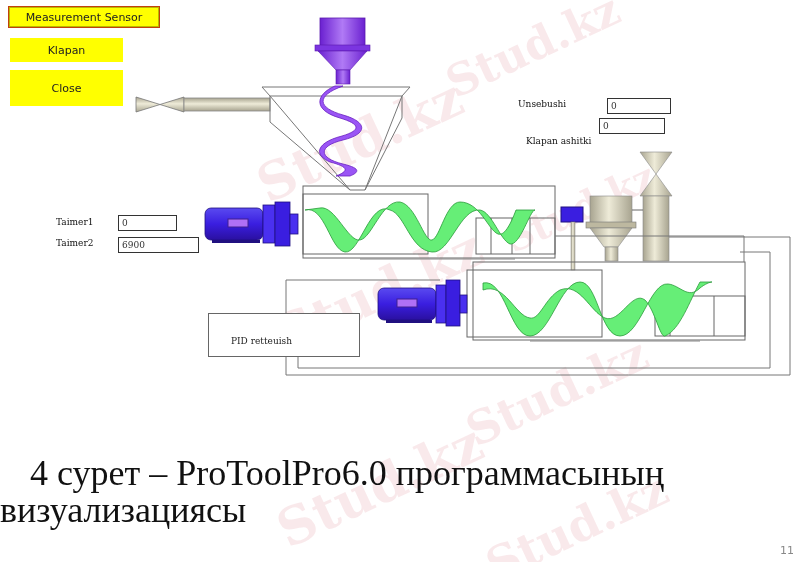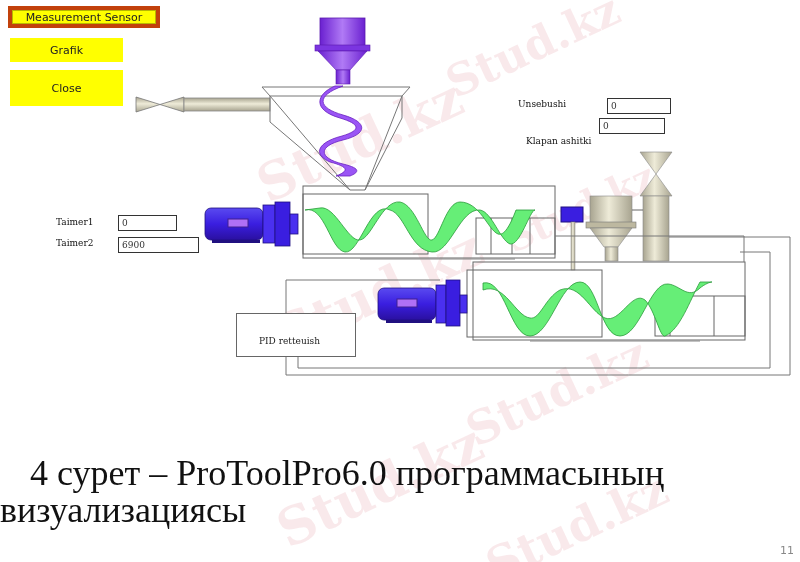--- a/index.html
+++ b/index.html
@@ -1,19 +1,19 @@
 <!DOCTYPE html>
 <html><head>
 <meta charset="utf-8">
 <style>
   html, body { margin:0; padding:0; }
   body { width:800px; height:562px; position:relative; overflow:hidden; background:#ffffff; font-family:"DejaVu Sans", sans-serif; }
   .abs { position:absolute; }
   .ybtn { position:absolute; background:#ffff00; color:#222; font-family:"DejaVu Sans", sans-serif; font-size:11px; text-align:center; box-sizing:border-box; cursor:pointer; border:none; padding:0; }
-  .ybtn.sel { border:4px solid #c2410c; box-shadow: inset 0 0 0 1px #b8b800; }
+  .ybtn.sel { border:1px solid #c2410c; box-shadow: inset 0 0 0 1px #b8b800; }
   .lbl { position:absolute; font-family:"DejaVu Serif", serif; font-size:9px; color:#111; white-space:nowrap;text-align:right; }
   .fld { position:absolute; height:16px; border:1px solid #333; background:#fff; box-sizing:border-box; font-family:"DejaVu Serif", serif; font-size:9px; color:#333; padding:0 0 0 3px; line-height:14px; }
   .caption { position:absolute; font-family:"Liberation Serif", serif; font-size:36px; color:#111; white-space:nowrap;margin-top:12px; }
   .pagenum { position:absolute; font-family:"DejaVu Sans", sans-serif; font-size:11px; color:#888; }
   .wm { position:absolute; font-family:"DejaVu Serif", serif; font-weight:bold; color:rgba(200,40,60,0.10); font-size:44px; transform:rotate(-25deg); white-space:nowrap; pointer-events:none; }
   .pidbox { position:absolute; border:1px solid #666; background:#fff; box-sizing:border-box; }
   .pidbox span { position:absolute; left:22px; top:22px; font-family:"DejaVu Serif", serif; font-size:9px; color:#222; }
 </style>
 </head>
 <body>
@@ -135,32 +135,32 @@
 
   <g fill="none" stroke="#777" stroke-width="1">
     <polyline points="286,305 286,280 440,280"></polyline>
     <polyline points="286,305 286,375 790,375 790,237 669,237"></polyline>
     <polyline points="298,345 298,368 770,368 770,252 740,252"></polyline>
     <polyline points="555,236 744,236 744,262"></polyline>
   </g>
 </svg>
 
 <button class="ybtn sel" style="left:8px;top:6px;width:152px;height:22px;font-size:11px;">Measurement Sensor</button>
-<button class="ybtn" style="left:10px;top:38px;width:113px;height:24px;">Grafik</button>
+<button class="ybtn" style="left:10px;top:38px;width:113px;height:24px;">Klapan</button>
 <button class="ybtn" style="left:10px;top:70px;width:113px;height:36px;">Close</button>
 
 <span class="lbl" style="left:518px;top:99px;">Unsebushi</span>
 <div class="fld" style="left:607px;top:98px;width:64px;">0</div>
 <span class="lbl" style="left:526px;top:136px;">Klapan ashitki</span>
 <div class="fld" style="left:599px;top:118px;width:66px;">0</div>
 
 <span class="lbl" style="left:56px;top:217px;">Taimer1</span>
 <div class="fld" style="left:118px;top:215px;width:59px;">0</div>
 <span class="lbl" style="left:56px;top:238px;">Taimer2</span>
 <div class="fld" style="left:118px;top:237px;width:81px;">6900</div>
 
-<div class="pidbox" style="left:208px;top:313px;width:120px;height:44px;margin-left:28px;">
+<div class="pidbox" style="left:208px;top:313px;width:152px;height:44px;">
   <span>PID retteuish</span>
 </div>
 
 <div class="caption" style="left:30px;top:440px;">4 сурет – ProToolPro6.0 программасының</div>
 <div class="caption" style="left:0px;top:477px;">визуализациясы</div>
 <div class="pagenum" style="left:780px;top:544px;">11</div>
 
 </body></html>

